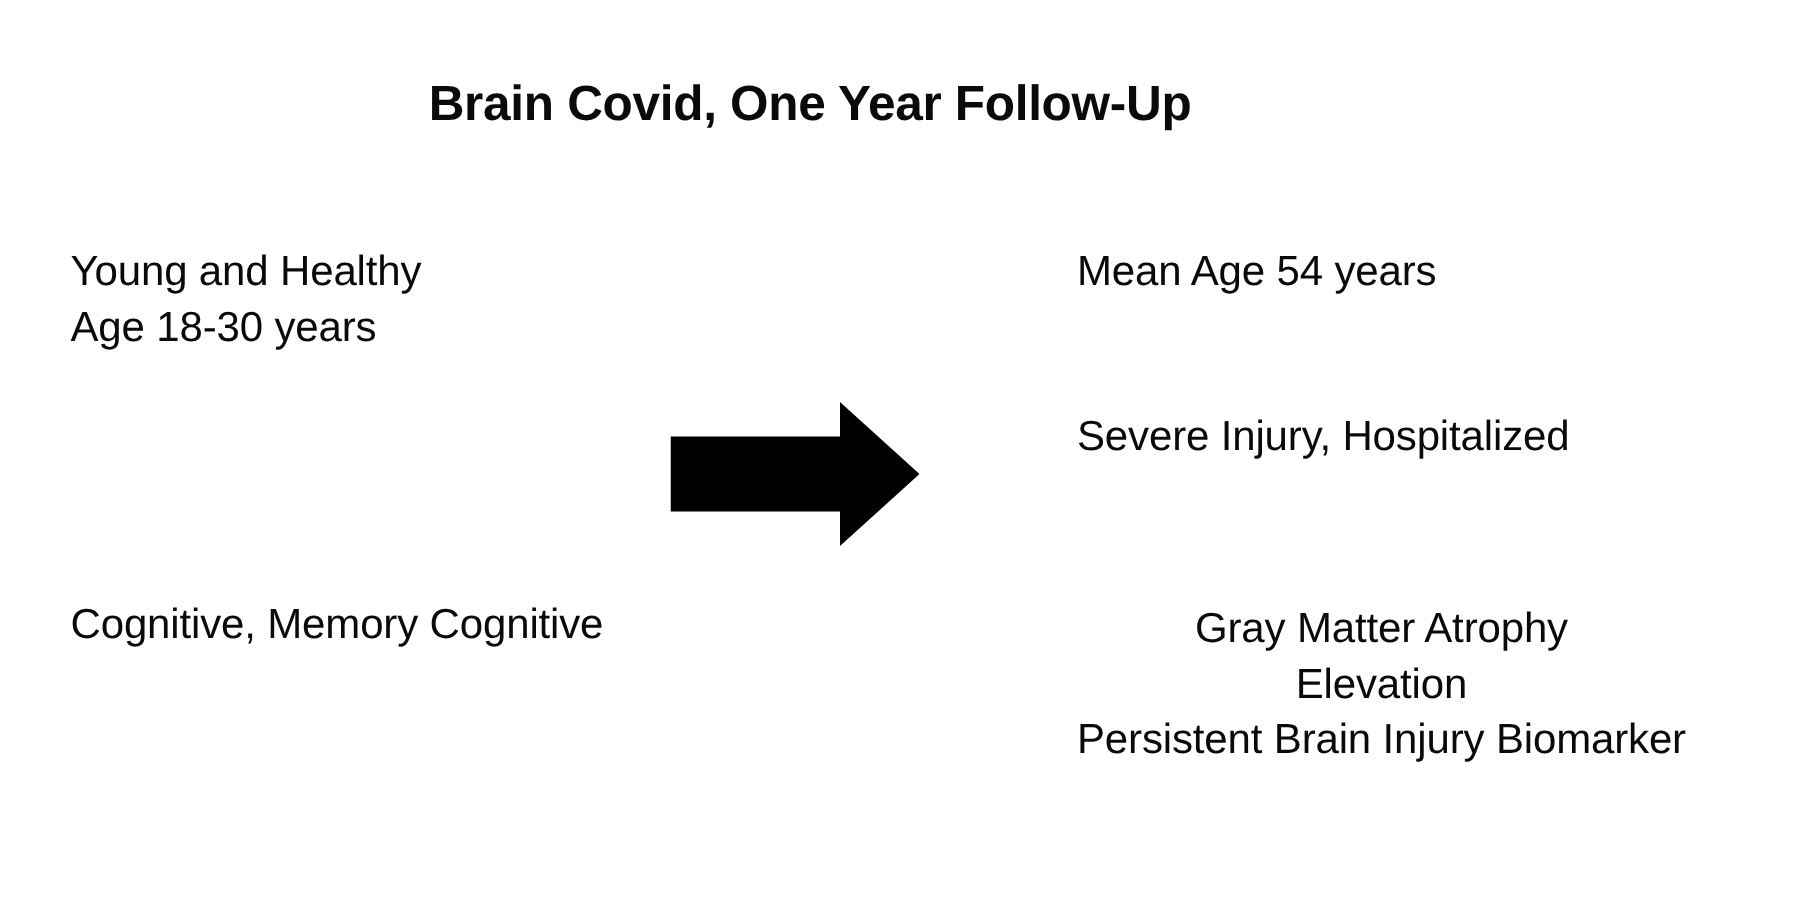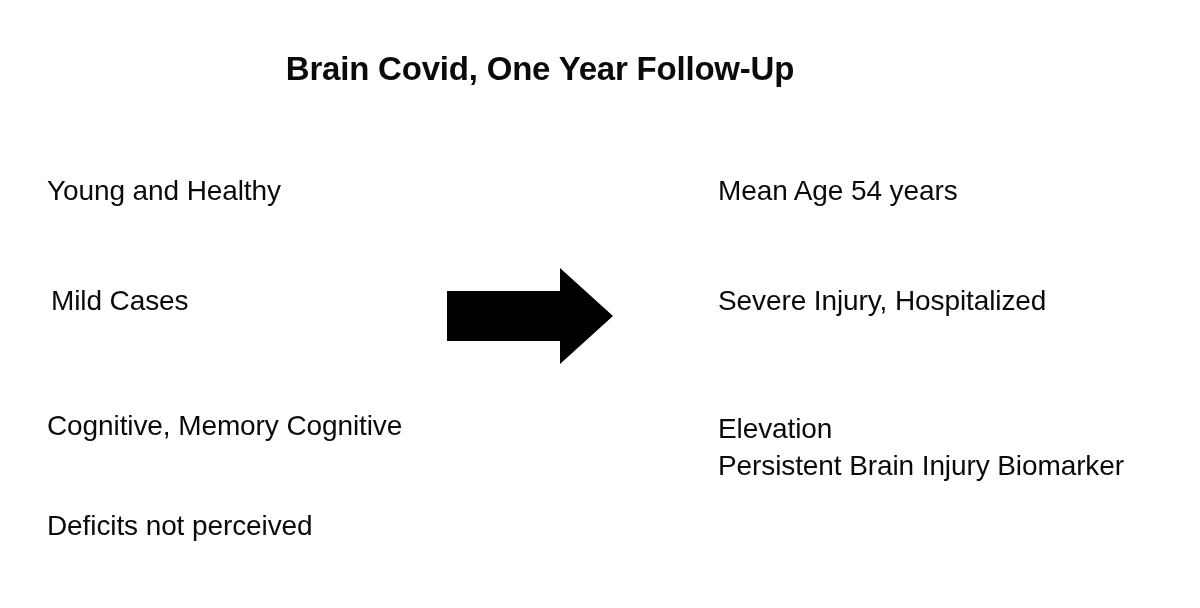--- a/index.html
+++ b/index.html
@@ -31,30 +31,29 @@
     letter-spacing: -0.2px;
     line-height: 42px;
     white-space: nowrap;
   }
   .col {
     position: absolute;
     top: 0;
     height: 608px;
   }
   #left-column { left: 0; width: 430px; }
-  #right-column { left: 700px; width: 500px; }
+  #right-column { left: 700px; width: 500px; text-align: center; }
 
   .block {
     position: absolute;
     font-size: 28px;
     font-weight: 400;
     line-height: 37px;
     letter-spacing: -0.1px;
     white-space: nowrap;
-    margin-top: 10px;
   }
   .block .line { display: block; }
 
   
   #left-profile   { left: 47px; top: 162px; }
   #left-severity  { left: 51px; top: 272px; }
   #left-outcome   { left: 47px; top: 397px; }
   #left-awareness { left: 47px; top: 497px; }
 
   
@@ -76,52 +75,48 @@
 <body>
 
 <div id="slide">
 
   <div id="slide-title">Brain Covid, One Year Follow-Up</div>
 
   <div class="col" id="left-column">
 
     <div class="block" id="left-profile">
       <span class="line">Young and Healthy</span>
+      <span class="line">Age 18-30 years</span>
     </div>
 
-    <div class="block" id="left-severity">
-      <span class="line">Mild Cases</span>
-    </div>
 
     <div class="block" id="left-outcome">
       <span class="line">Cognitive, Memory Cognitive</span>
     </div>
 
-    <div class="block" id="left-awareness">
-      <span class="line">Deficits not perceived</span>
-    </div>
 
   </div>
 
   <div id="transition-arrow">
     <svg width="166" height="100" viewBox="0 0 166 100" xmlns="http://www.w3.org/2000/svg">
       <polygon points="0,25 113,25 113,2 166,50 113,98 113,75 0,75" fill="#000000"></polygon>
     </svg>
   </div>
 
   <div class="col" id="right-column">
 
     <div class="block" id="right-profile">
       <span class="line">Mean Age 54 years</span>
     </div>
 
     <div class="block" id="right-severity">
       <span class="line">Severe Injury, Hospitalized</span>
     </div>
 
     <div class="block" id="right-outcome">
+      <span class="line">Gray Matter Atrophy</span>
       <span class="line">Elevation</span>
       <span class="line">Persistent Brain Injury Biomarker</span>
     </div>
 
   </div>
 
 </div>
 
 </body></html>

